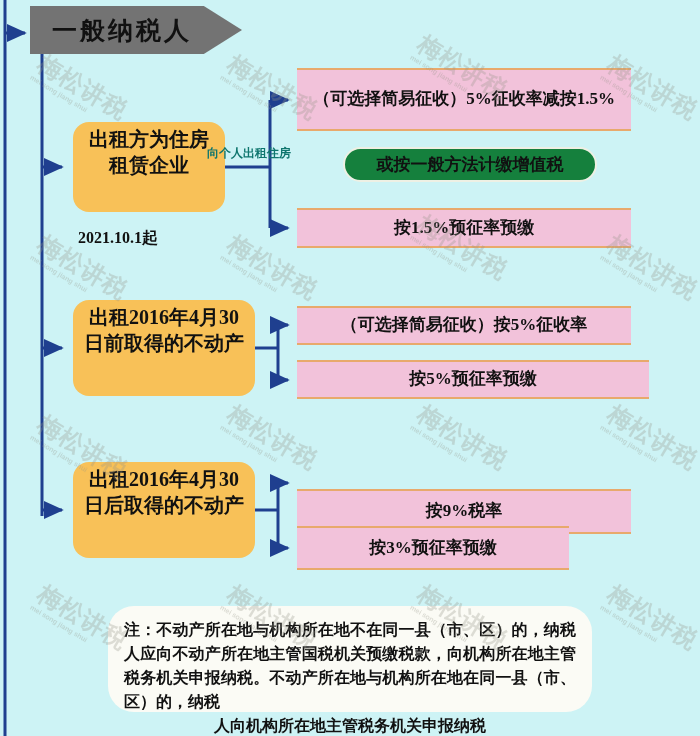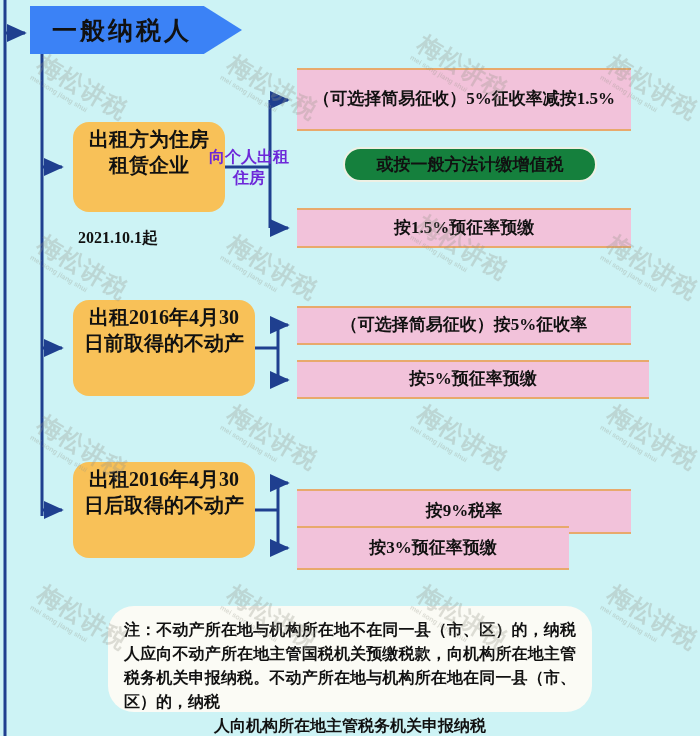--- a/index.html
+++ b/index.html
@@ -52,21 +52,21 @@
     left: 0; top: 0;
     width: 700px; height: 736px;
     z-index: 2;
   }
   
   .node { position: absolute; z-index: 4; box-sizing: border-box; }
 
   .banner {
     left: 30px; top: 6px;
     width: 212px; height: 48px;
-    background: #3b82f6;
+    background: #737373;
     display: flex;
     align-items: center;
     padding-left: 22px;
     clip-path: polygon(0 0, 82% 0, 100% 50%, 82% 100%, 0 100%);
     z-index: 4;
   }
   .banner-label {
     font-size: 25px;
     font-weight: bold;
     color: #111111;
@@ -128,23 +128,23 @@
     font-weight: bold;
     font-size: 17px;
     font-family: "Liberation Serif", "DejaVu Serif", serif;
     box-sizing: border-box;
   }
 
   .edge-label {
     position: absolute;
     z-index: 6;
     text-align: center;
-    font-size: 16px;
-    font-weight: bold;
-    color: #6d28d9;
+    font-size: 12px;
+    font-weight: bold;
+    color: #0f766e;
     line-height: 1.32;
     font-family: "Liberation Serif", "DejaVu Serif", serif;
   }
   #label-rent { left: 206px; top: 146px; width: 86px; }
 
   #date-note {
     left: 78px; top: 228px;
     width: 160px;
     z-index: 6;
     font-size: 16px;

